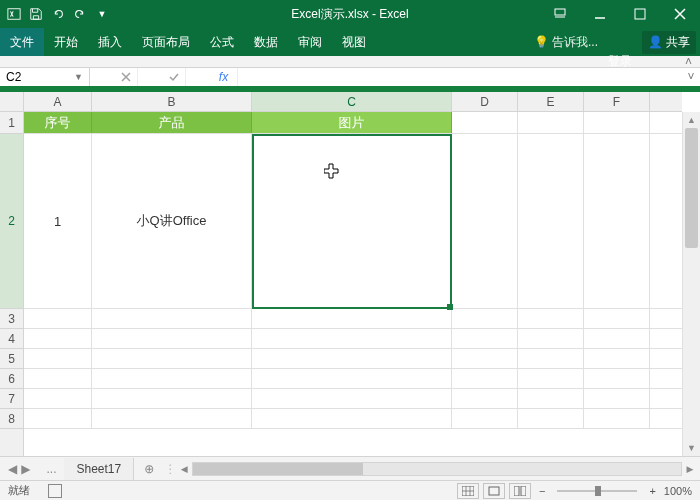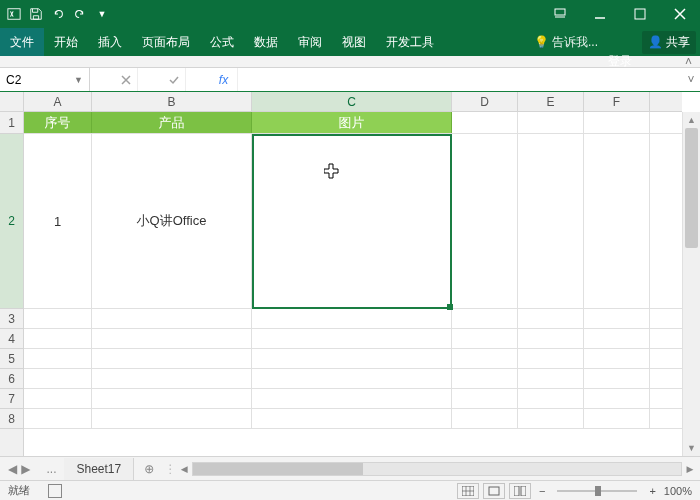--- a/index.html
+++ b/index.html
@@ -22,21 +22,21 @@
 .ribbon-spacer { flex: 1; }
 .ribbon-right { display: flex; align-items: center; gap: 4px; padding-right: 4px; }
 .tell-me { display: flex; align-items: center; gap: 3px; opacity: .9; }
 .share-btn { display: flex; align-items: center; gap: 3px; background: #0a5d33; padding: 3px 6px; border-radius: 2px; }
 
 
 .ribbon-strip { height: 12px; background: #f3f3f3; border-bottom: 1px solid #d4d4d4; display: flex; justify-content: flex-end; align-items: center; padding-right: 8px; }
 .ribbon-strip .chev { color: #7a7a7a; }
 
 
-.formula-bar { height: 24px; display: flex; align-items: stretch; border-bottom: 1px solid #15803d; background: #fff; gap: 24px; }
+.formula-bar { height: 24px; display: flex; align-items: stretch; border-bottom: 6px solid #15803d; background: #fff; gap: 24px; }
 .name-box { width: 90px; border-right: 1px solid #d4d4d4; display: flex; align-items: center; padding: 0 6px; font-size: 12px; }
 .name-box .dd { margin-left: auto; color: #7a7a7a; font-size: 9px; }
 .fb-btn { width: 24px; display: flex; align-items: center; justify-content: center; color: #a0a0a0; border-right: 1px solid #eee; }
 .fb-btn svg, .fb-btn span { width: 12px; height: 12px; }
 .fx-label { width: 28px; display: flex; align-items: center; justify-content: center; font-style: italic; color: #3b82f6; border-right: 1px solid #eee; }
 .formula-input { flex: 1; padding: 0 6px; display: flex; align-items: center; color: #333; }
 .fb-expand { width: 18px; display: flex; align-items: center; justify-content: center; color: #7a7a7a; }
 
 
 .grid-wrap { position: relative; height: calc(500px - 28px - 28px - 12px - 24px - 24px - 20px); overflow: hidden; background: #fff; }
@@ -118,20 +118,21 @@
         </svg>
     </span>
     <span class="icon-sq">
       <svg viewBox="0 0 16 16">
           <path d="M11 8 A4 4 0 1 0 7 12" fill="none" stroke="#fff" stroke-width="1.2"></path>
           <path d="M11 5 v3 h-3" fill="none" stroke="#fff" stroke-width="1.2"></path>
         </svg>
     </span>
     <span class="icon-sq" style="font-size:9px;">▼</span>
   </div>
+  <div class="title">Excel演示.xlsx - Excel</div>
   <div class="win-controls">
     <div class="win-btn">
         <svg viewBox="0 0 12 12">
           <rect x="1" y="1" width="10" height="6" fill="none" stroke="#fff"></rect>
           <path d="M1 9 h10" stroke="#fff"></path>
         </svg>
       </div>
     <div class="win-btn">
         <svg viewBox="0 0 12 12">
           <path d="M1 10 h10" stroke="#fff" stroke-width="1.5"></path>
@@ -152,21 +153,20 @@
 
 <div class="ribbon-row">
   <div class="rtab file">文件</div>
   <div class="rtab">开始</div>
   <div class="rtab">插入</div>
   <div class="rtab">页面布局</div>
   <div class="rtab">公式</div>
   <div class="rtab">数据</div>
   <div class="rtab">审阅</div>
   <div class="rtab">视图</div>
-  <div class="rtab">开发工具</div>
   <div class="ribbon-spacer"></div>
   <div class="ribbon-right">
     <div class="tell-me">
       <span>💡</span>
       <span>告诉我...</span>
     </div>
     <div class="rtab" style="padding:0 6px;margin-top:38px;">登录</div>
     <div class="share-btn">
       <span>👤</span>
       <span>共享</span>

